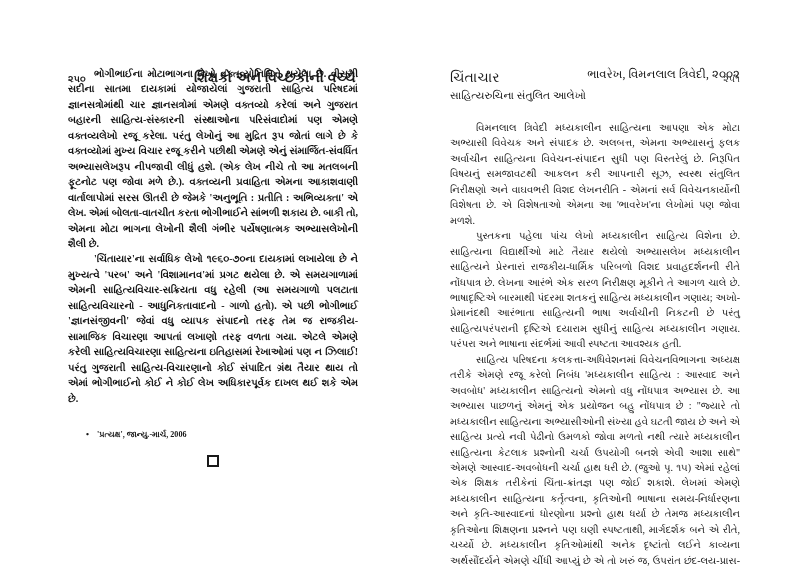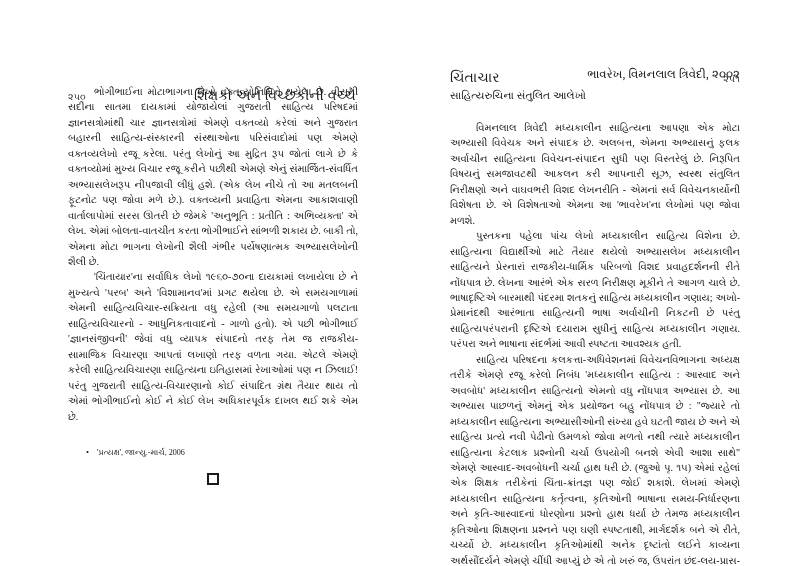--- a/index.html
+++ b/index.html
@@ -27,21 +27,22 @@
 
   .page {
     position: relative;
     width: 400px;
     height: 566px;
     box-sizing: border-box;
     background: #ffffff;
   }
 
   .page-verso {
-    padding: 48px 42px 28px 68px;
+    padding: 30px 42px 28px 68px;
+    font-weight: bold;
   }
   .page-recto {
     padding: 30px 60px 17px 50px;
   }
 
   
   .running-head {
     display: flex;
     align-items: baseline;
     font-size: 9.1px;

